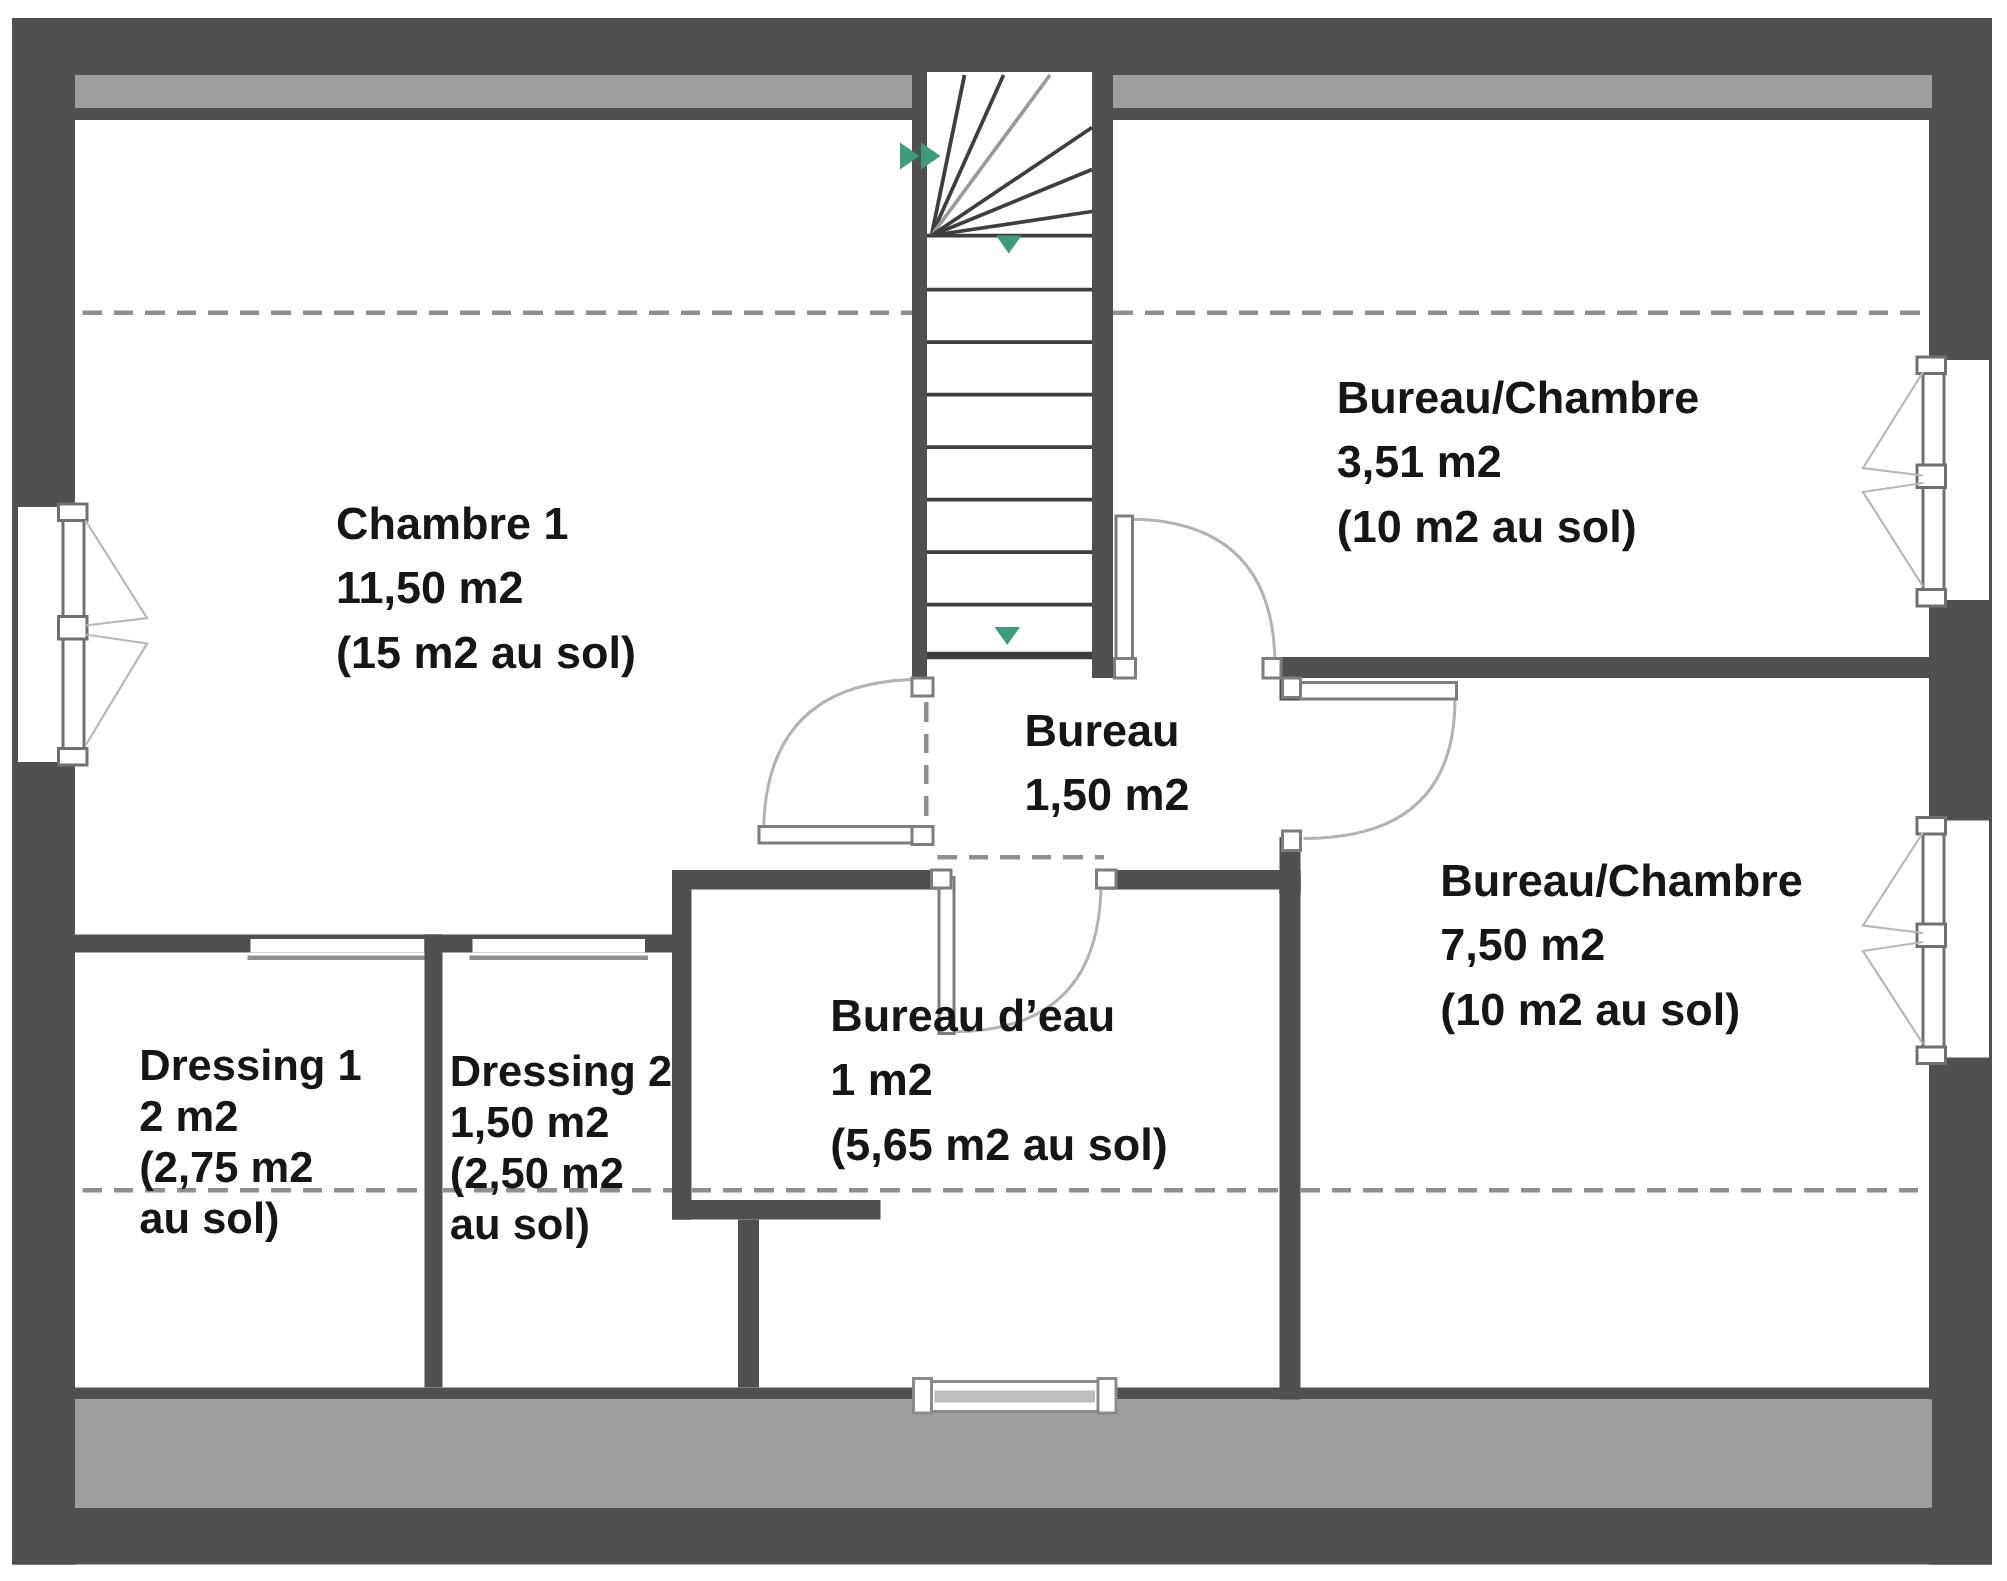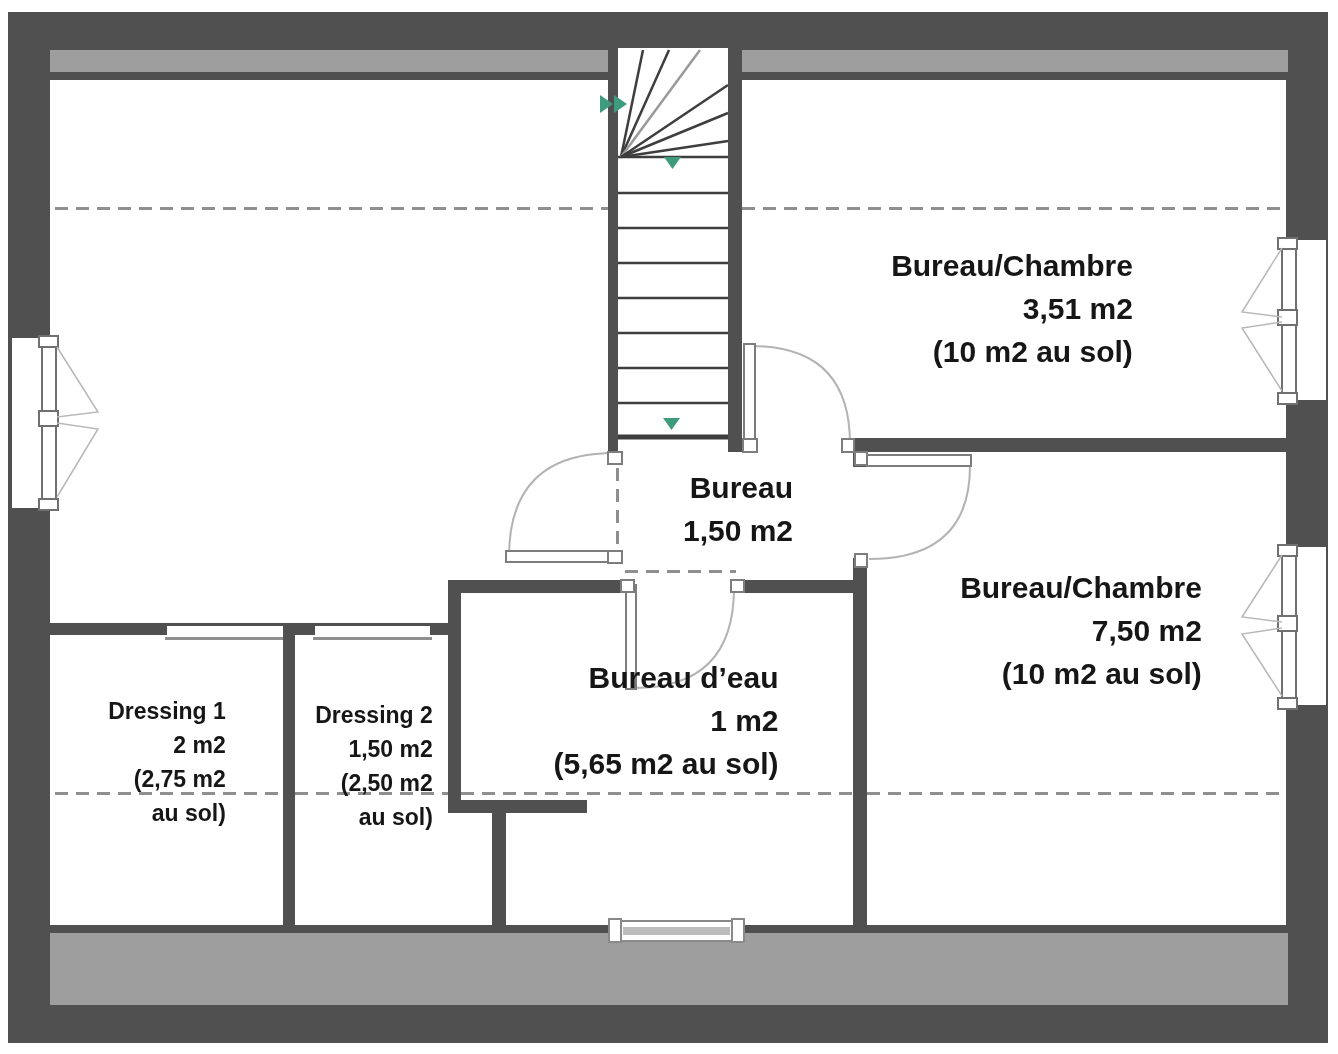--- a/index.html
+++ b/index.html
@@ -12,24 +12,24 @@
         font-family:"Liberation Sans","DejaVu Sans",sans-serif;overflow:hidden;}
   .wall{position:absolute;background:var(--c-wall);}
   .band{position:absolute;background:var(--c-roof_band);}
   .white{position:absolute;background:#fff;}
   .track{position:absolute;background:var(--c-dash);}
   .dash-h{position:absolute;height:3px;
     background:repeating-linear-gradient(90deg,var(--c-dash) 0 13px,transparent 13px 21px);}
   .dash-v{position:absolute;width:3px;
     background:repeating-linear-gradient(180deg,var(--c-dash) 0 13px,transparent 13px 21px);}
   svg.overlay{position:absolute;left:0;top:0;}
-  .room-label{position:absolute;transform:translateX(-50%);text-align:right;
+  .room-label{position:absolute;transform:translateX(-50%);text-align:left;
     font-weight:700;color:var(--c-text);white-space:nowrap;}
   .fs-big{font-size:30px;line-height:43px;}
-  .fs-small{font-size:23px;line-height:34px;}
+  .fs-small{font-size:29px;line-height:34px;}
 </style>
 </head>
 <body>
 
 <div id="plan">
 
   <div class="wall" style="left:8px;top:12px;width:1320px;height:38px"></div>
   <div class="wall" style="left:8px;top:12px;width:42px;height:1031px"></div>
   <div class="wall" style="left:1286px;top:12px;width:42px;height:1031px"></div>
   <div class="wall" style="left:8px;top:1005px;width:1320px;height:38px"></div>
@@ -159,20 +159,25 @@
     </g>
 
     <g>
       <rect x="611" y="921" width="131" height="20" fill="#fff" stroke="#8a8a8a" stroke-width="2"></rect>
       <rect x="623" y="927" width="107" height="8" fill="#bdbdbd" stroke="none"></rect>
       <rect x="609" y="919" width="12" height="23" fill="#fff" stroke="#8a8a8a" stroke-width="2"></rect>
       <rect x="732" y="919" width="12" height="23" fill="#fff" stroke="#8a8a8a" stroke-width="2"></rect>
     </g>
   </svg>
 
+  <div class="room-label fs-big" style="left:324px;top:328px">
+    <div>Chambre 1</div>
+    <div>11,50 m2</div>
+    <div>(15 m2 au sol)</div>
+  </div>
 
   <div class="room-label fs-big" style="left:1012px;top:244px">
     <div>Bureau/Chambre</div>
     <div>3,51 m2</div>
     <div>(10 m2 au sol)</div>
   </div>
 
   <div class="room-label fs-big" style="left:738px;top:466px">
     <div>Bureau</div>
     <div>1,50 m2</div>

